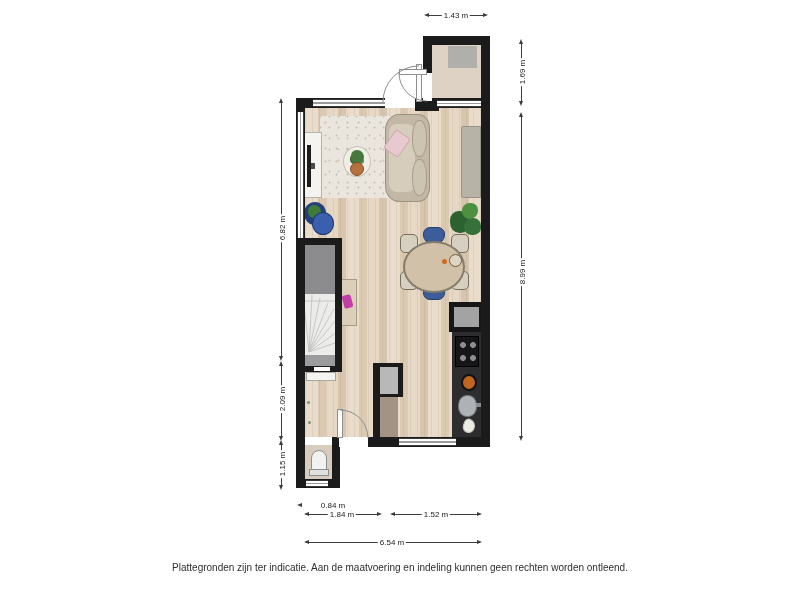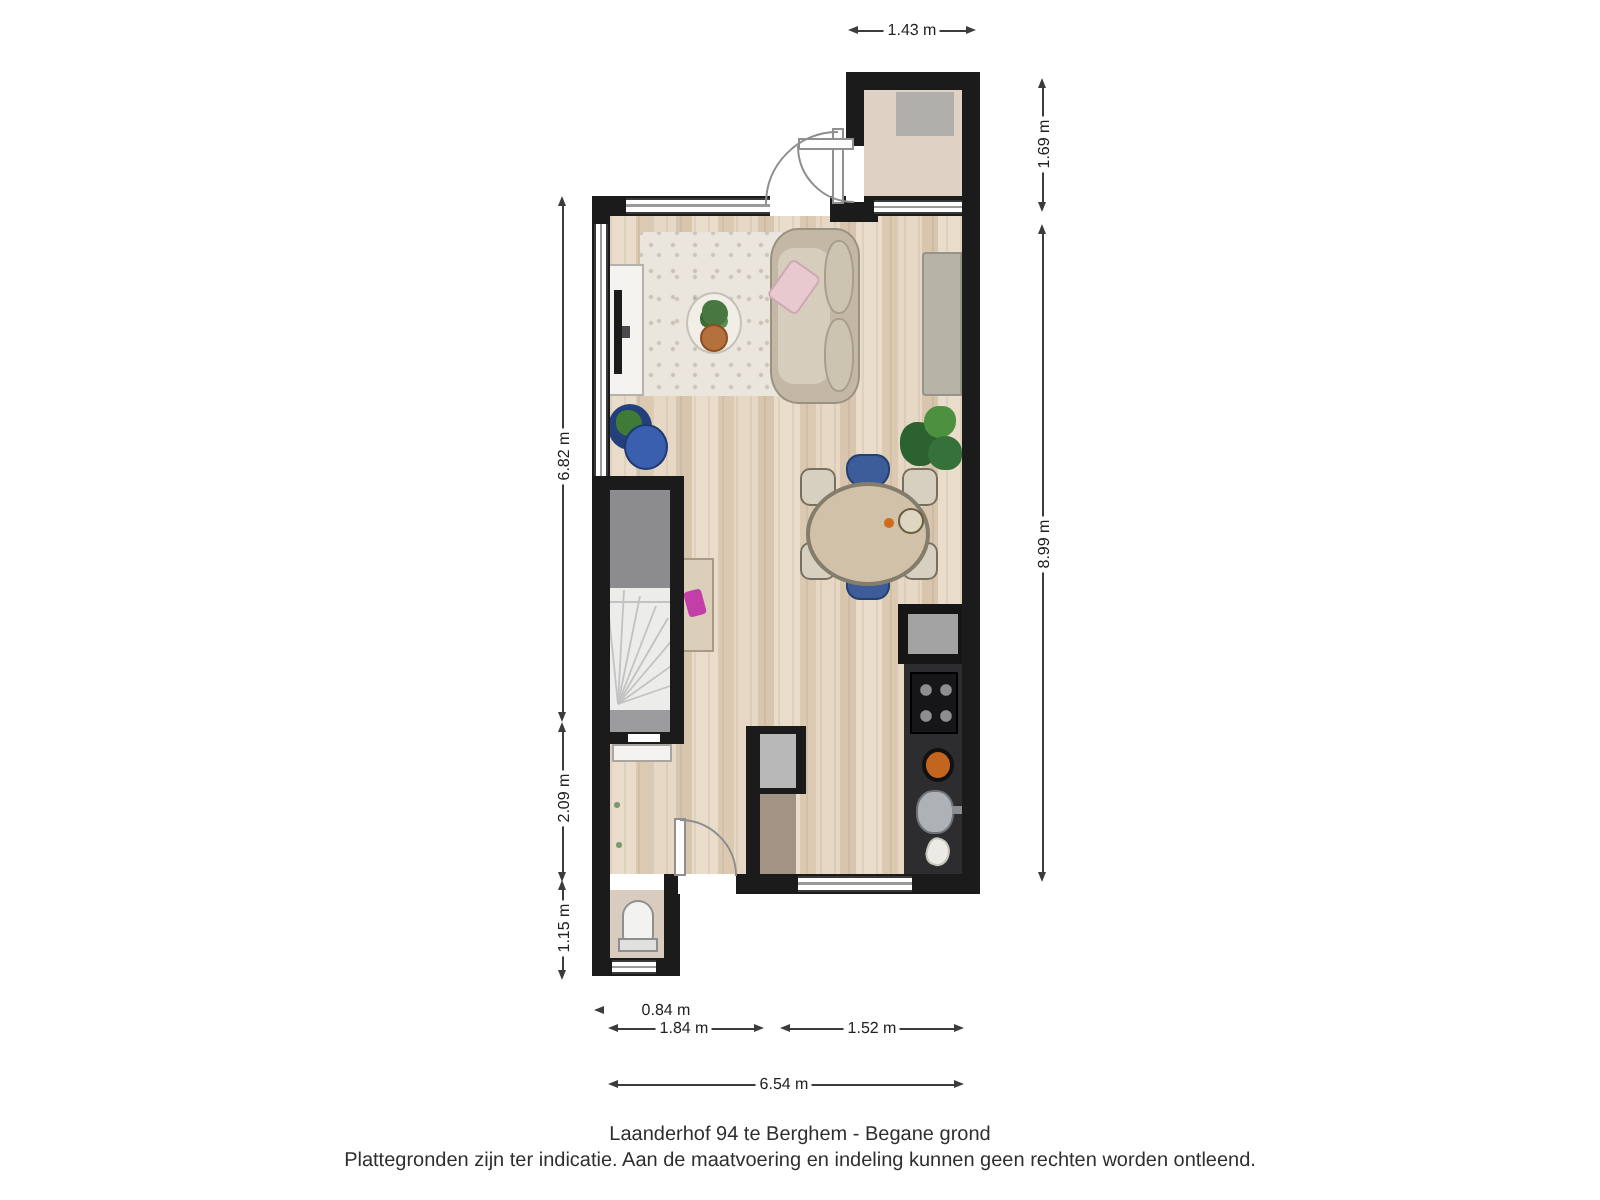--- a/index.html
+++ b/index.html
@@ -208,17 +208,16 @@
   <div class="ar left" style="left:390px;top:512px;"></div>
   <div class="ar right" style="left:477px;top:512px;"></div>
   <span class="dlabel" style="left:436px;top:514px;">1.52 m</span>
 
   <div class="dline" style="left:308px;top:542px;width:169px;height:1px;"></div>
   <div class="ar left" style="left:304px;top:540px;"></div>
   <div class="ar right" style="left:477px;top:540px;"></div>
   <span class="dlabel" style="left:392px;top:542px;">6.54 m</span>
 
   <div class="caption">
-    <div>Laanderhof 94 te Berghem - Begane grond</div>
     <div>Plattegronden zijn ter indicatie. Aan de maatvoering en indeling kunnen geen rechten worden ontleend.</div>
   </div>
 
 </div>
 
 </body></html>

